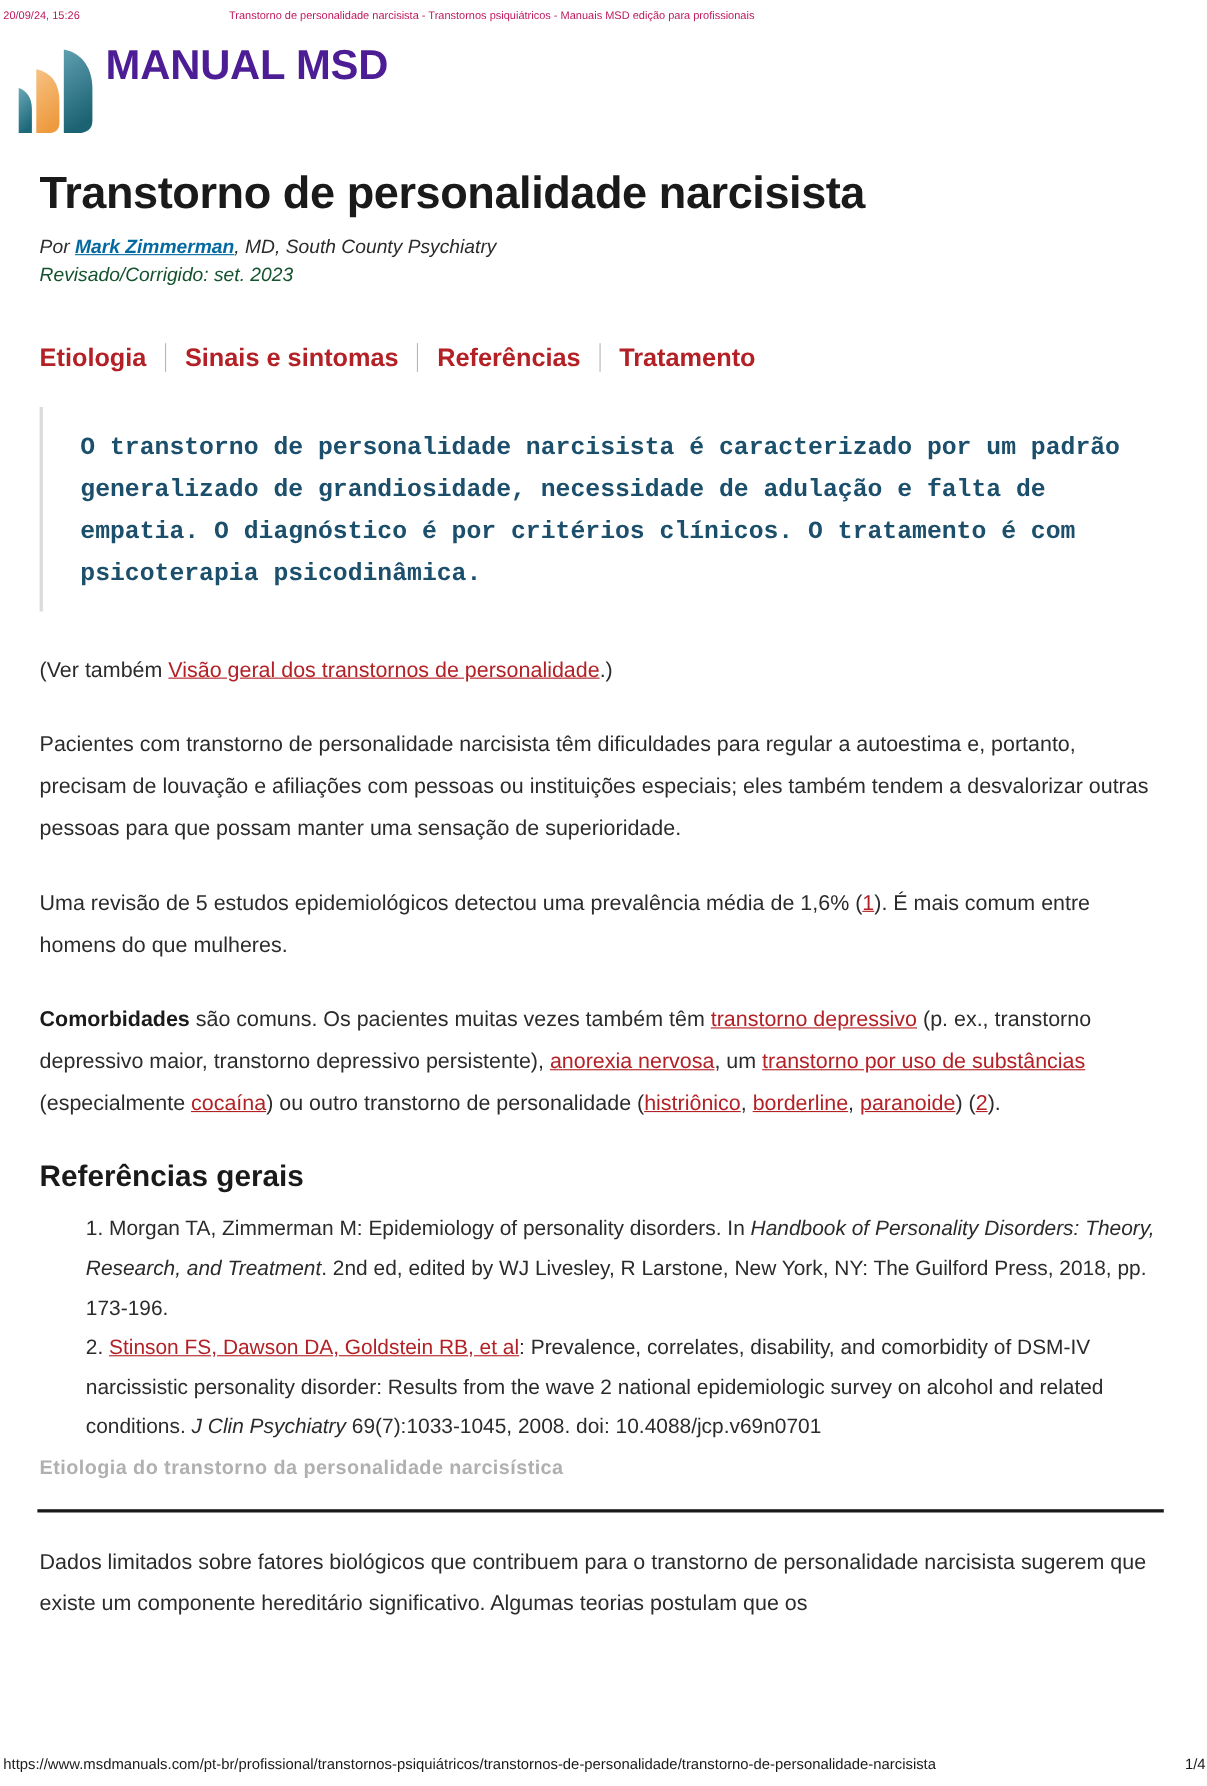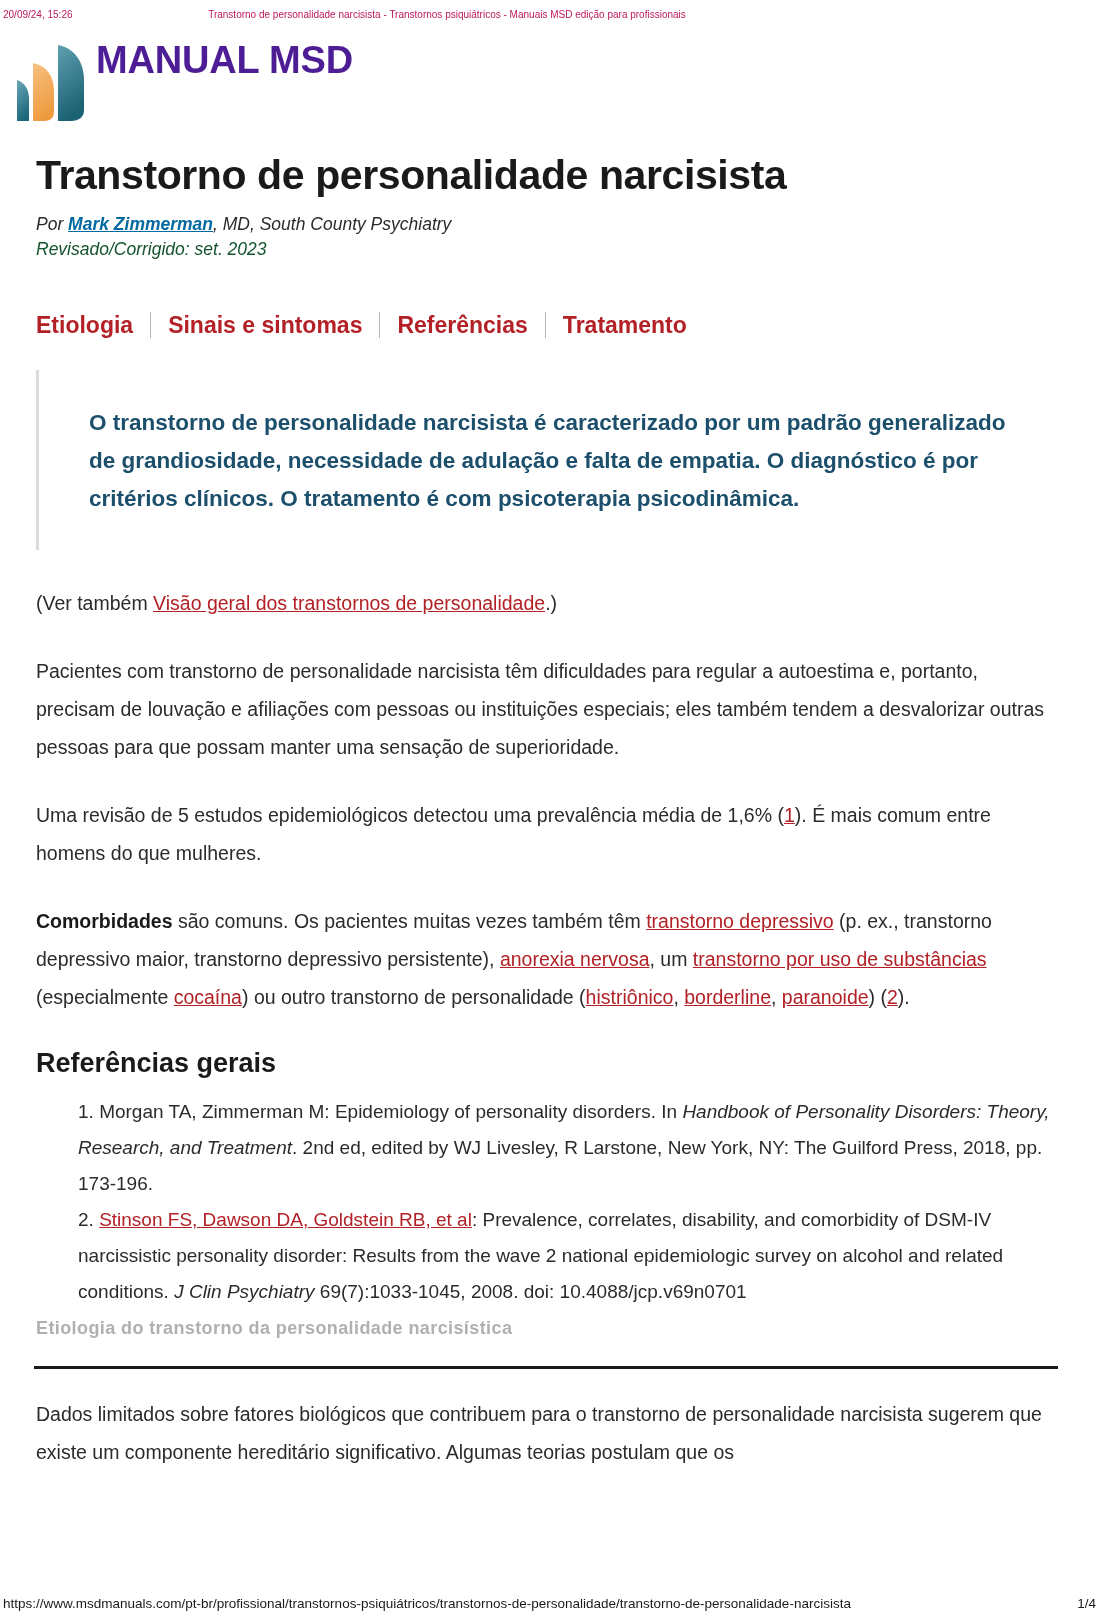--- a/index.html
+++ b/index.html
@@ -153,26 +153,26 @@
   }
 
   
   .summary {
     margin-top: 28px;
     border-left: 3px solid #dcdcdc;
     padding: 18px 0 16px 34px;
     max-width: 960px;
   }
   .summary p {
-    margin: 16px;
+    margin: 0;
     color: #1b4f6b;
     font-size: 22.5px;
     line-height: 38px;
     font-weight: bold;
-    font-family: Liberation Sans, sans-serif;
+    font-family: Liberation Mono, monospace;
   }
 
   
   .body-text p {
     margin: 0 0 30px 0;
     font-size: 19.5px;
     line-height: 38px;
     color: #2b2b2b;
     font-family: "Liberation Sans", sans-serif;
   }

